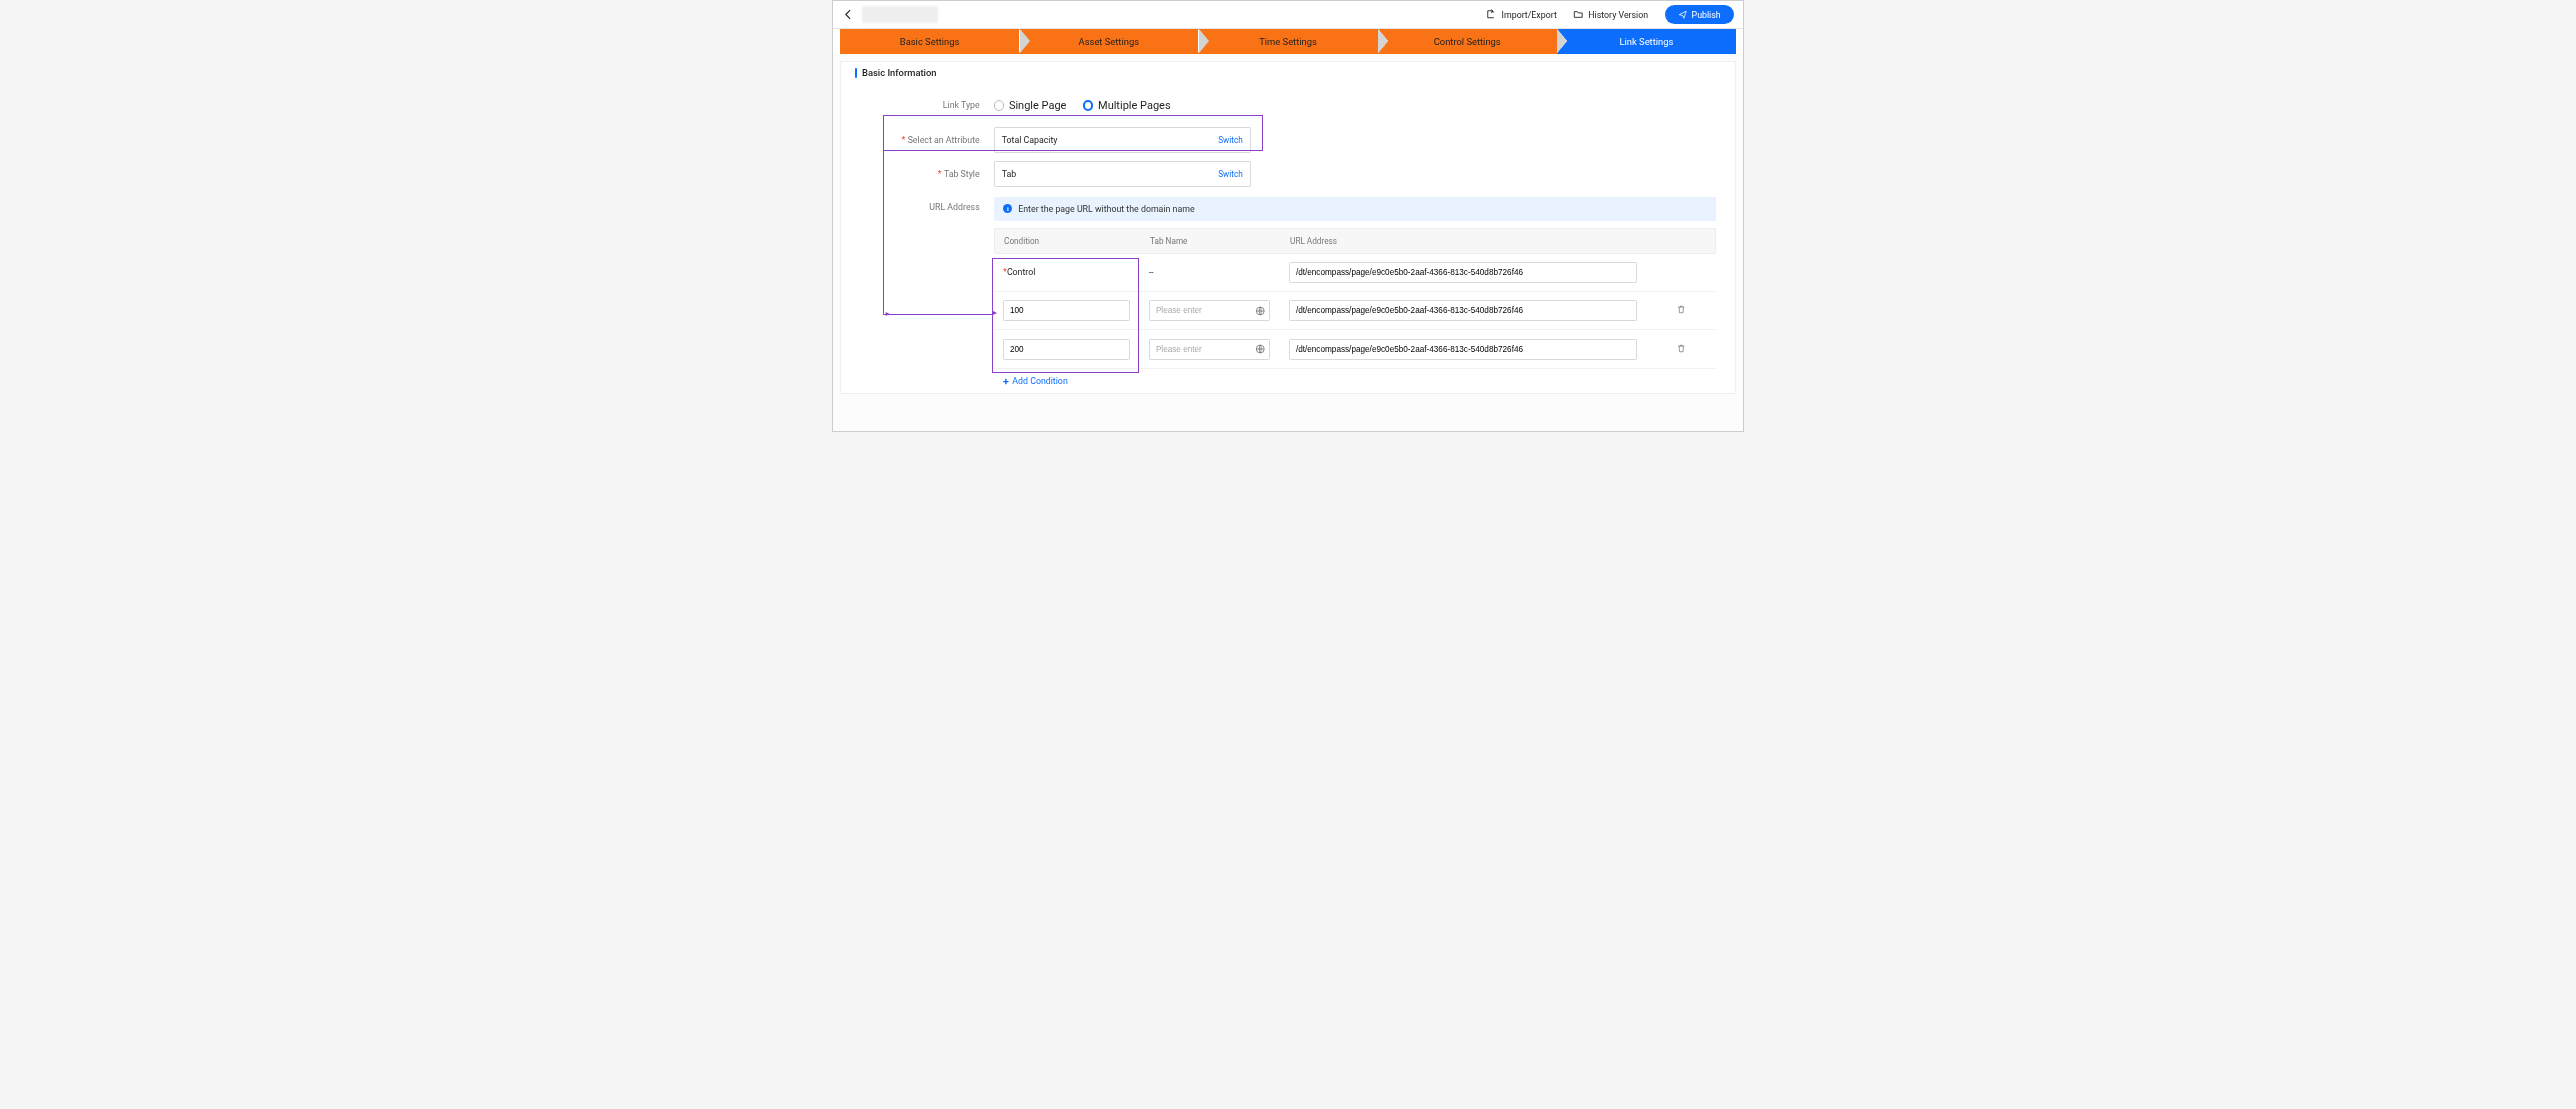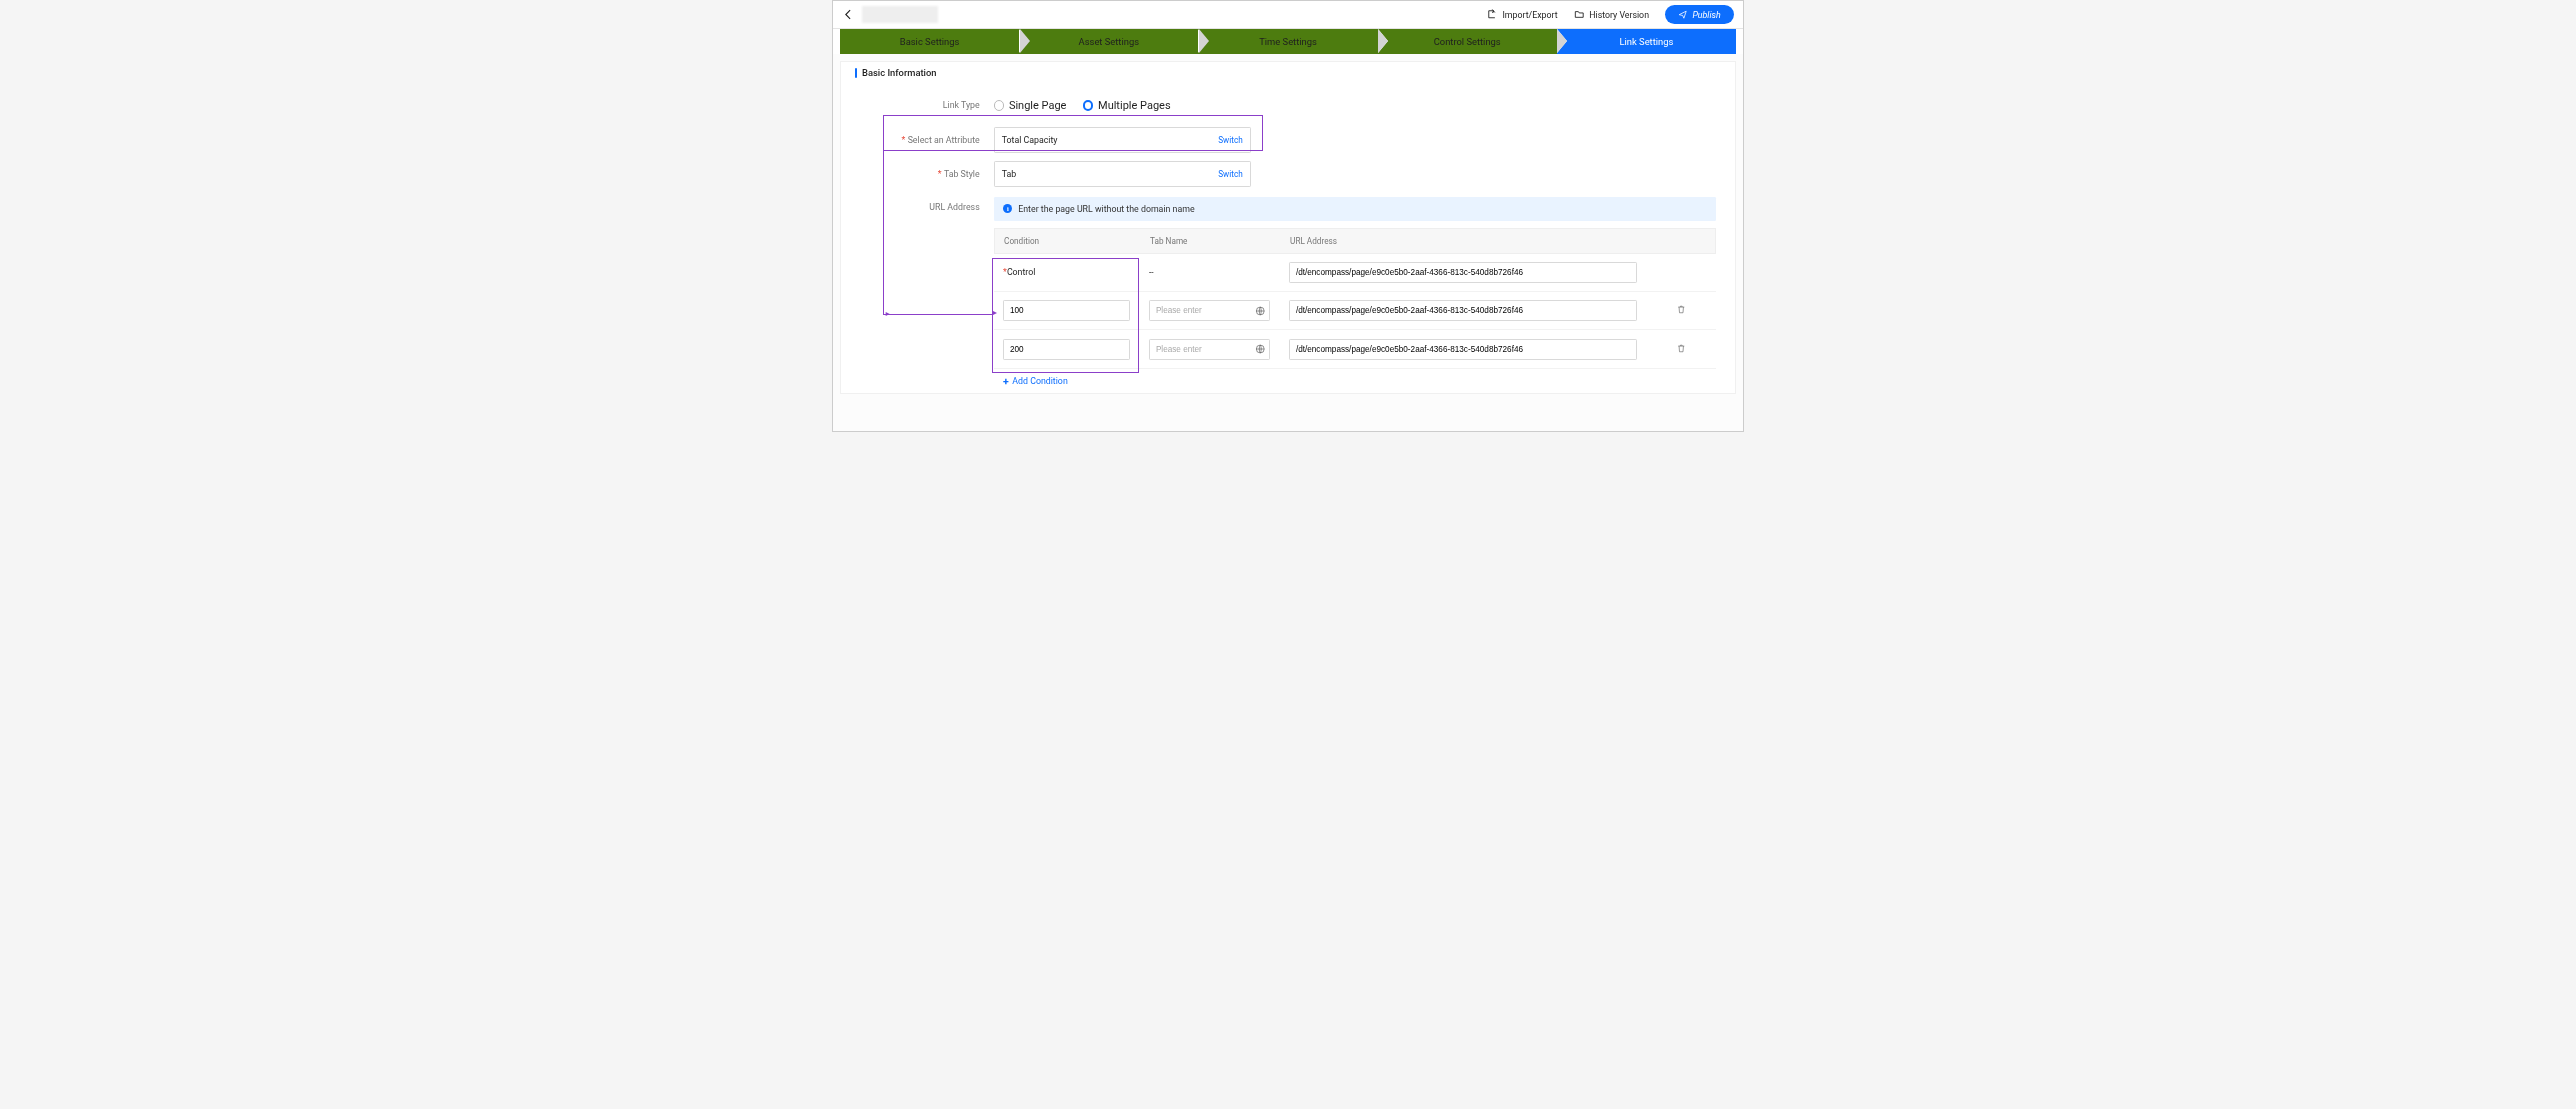--- a/index.html
+++ b/index.html
@@ -6,26 +6,26 @@
   body { font-family: -apple-system, BlinkMacSystemFont, "Segoe UI", Roboto, Arial, sans-serif; font-size: 8.2px; color: #1f1f1f; background: #f5f5f5; }
   .frame { border: 0.6px solid #ccc; background: #fff; width: 912px; height: 432px; margin: 0 auto; display: flex; flex-direction: column; overflow: hidden; }
 
   
   .topbar { display: flex; align-items: center; height: 28px; border-bottom: 0.6px solid #e4e4e4; padding: 0 9.4px 0 4.7px; }
   .back-btn { width: 21px; height: 21px; display: flex; align-items: center; justify-content: center; cursor: pointer; }
   .title-placeholder { width: 76px; height: 16.4px; background: #eee; margin-left: 3.5px; filter: blur(1.2px); }
   .topbar-spacer { flex: 1; }
   .topbar-action { display: flex; align-items: center; gap: 4.7px; margin-left: 16.4px; cursor: pointer; font-size: 8.8px; color: #1f1f1f; }
   .topbar-action svg { width: 10.5px; height: 10.5px; }
-  .publish-btn { background: #0d6efd; color: #fff; display: flex; align-items: center; gap: 4.7px; padding: 4.7px 13px; border-radius: 10.5px; margin-left: 16.4px; cursor: pointer; font-size: 8.8px; font-style: italic; }
+  .publish-btn { background: #0d6efd; color: #fff; display: flex; align-items: center; gap: 4.7px; padding: 4.7px 13px; border-radius: 10.5px; margin-left: 16.4px; cursor: pointer; font-size: 8.8px; }
   .publish-btn svg { width: 9.4px; height: 9.4px; }
 
   
   .steps { display: flex; height: 24.5px; padding: 0 7px; gap: 0; background: #fff; }
-  .step { flex: 1; position: relative; background: #4d7c0f; color: #1f1f1f; display: flex; align-items: center; justify-content: center; font-size: 9.4px; cursor: pointer; }
+  .step { flex: 1; position: relative; background: #f97316; color: #1f1f1f; display: flex; align-items: center; justify-content: center; font-size: 9.4px; cursor: pointer; }
   .step.active { background: #0d6efd; color: #fff; }
   .step:not(:first-child)::before {
     content: ""; position: absolute; left: 0; top: 0; width: 0; height: 0;
     border-top: 12.3px solid transparent; border-bottom: 12.3px solid transparent; border-left: 10.5px solid #fff;
   }
   .step:not(:last-child)::after {
     content: ""; position: absolute; right: -10.5px; top: 0; width: 0; height: 0; z-index: 2;
     border-top: 12.3px solid transparent; border-bottom: 12.3px solid transparent; border-left: 10.5px solid #d4d4d4;
   }
   .step.active:not(:last-child)::after { border-left-color: #0d6efd; }

